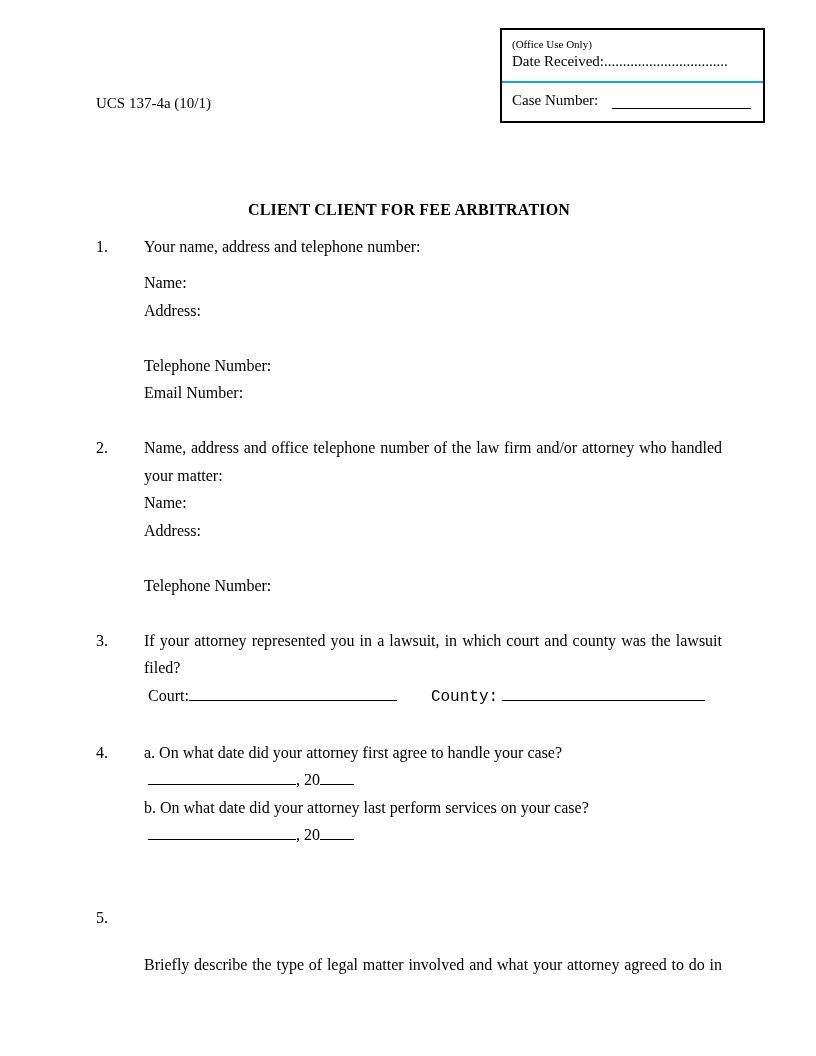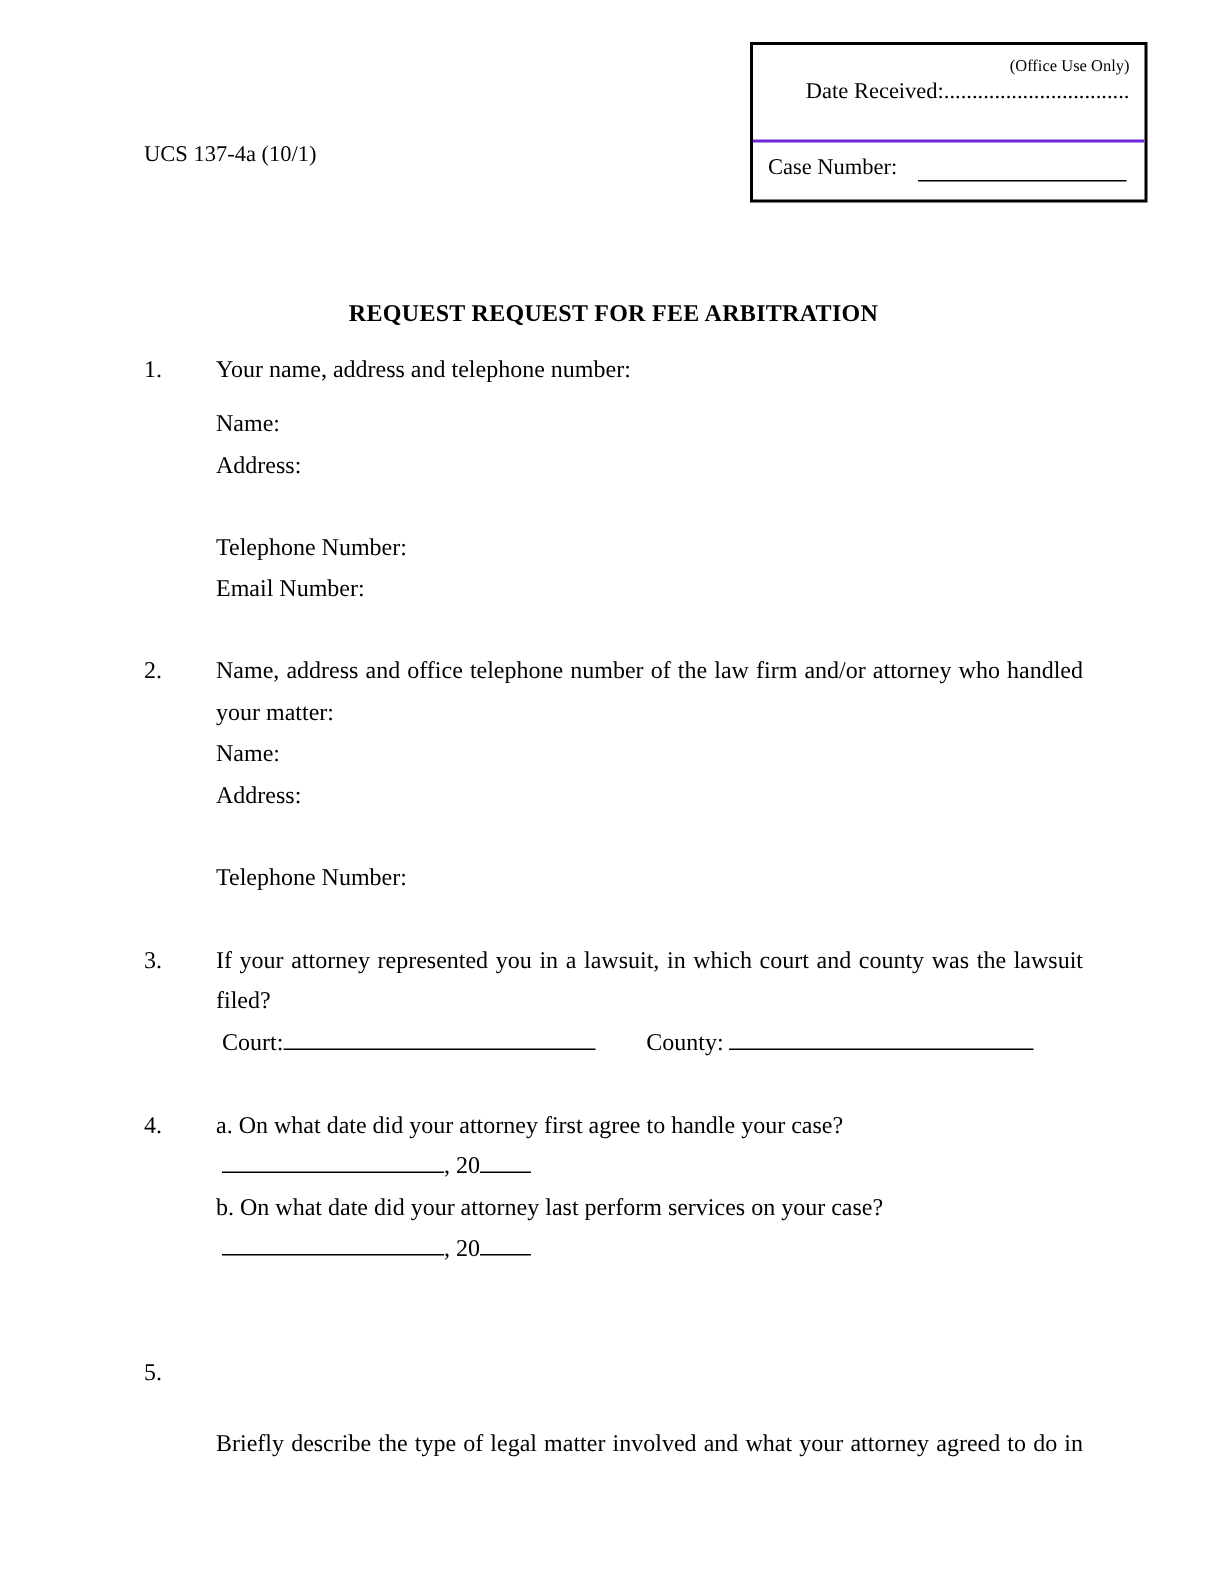--- a/index.html
+++ b/index.html
@@ -19,25 +19,25 @@
 
   
   .office-box {
     position: absolute;
     top: 28px;
     left: 500px;
     width: 265px;
     border: 2px solid #000;
     background: #fff;
   }
-  .office-top { padding: 7px 10px 21px 10px; text-align: right; }
+  .office-top { padding: 7px 10px 9px 10px; }
   .office-label { font-size: 11px; line-height: 14px; }
   .office-date { font-size: 15px; line-height: 21px; white-space: nowrap; overflow: hidden; }
   .office-bottom {
-    border-top: 2px solid #6d28d9;
+    border-top: 2px solid #0ea5e9;
     padding: 8px 12px 12px 10px;
     font-size: 15px;
     line-height: 18px;
     display: flex;
     align-items: flex-end;
   }
   .case-blank {
     display: inline-block;
     flex: 1;
     max-width: 140px;
@@ -83,21 +83,21 @@
 
   
   .blank {
     display: inline-block;
     height: 2px;
     border-bottom: 1px solid #000;
     vertical-align: baseline;
   }
   .w-court  { width: 208px; }
   .w-county { width: 203px; }
-  .county-label { margin-left: 34px; }
+  .county-label { margin-left: 34px; font-family: Liberation Mono, monospace; }
   .w-date { width: 148px; }
   .w-year { width: 34px; }
   .fill-row { white-space: nowrap; padding-left: 4px; }
 </style>
 </head>
 <body>
 
 <div class="page">
 
   <div class="office-box">
@@ -108,21 +108,21 @@
     <div class="office-bottom">
       <span>Case Number:</span>
       <span class="case-blank"></span>
     </div>
   </div>
 
   <div class="form-code">UCS 137-4a (10/1)</div>
 
   <div class="content">
 
-    <h1 class="title">REQUEST REQUEST FOR FEE ARBITRATION</h1>
+    <h1 class="title">CLIENT CLIENT FOR FEE ARBITRATION</h1>
 
     <section class="item">
       <span class="num">1.</span>
       <div class="body">
         <p class="prompt-sp">Your name, address and telephone number:</p>
         <p>Name:</p>
         <p>Address:</p>
         <div class="spacer"></div>
         <p>Telephone Number:</p>
         <p>Email Number:</p>

